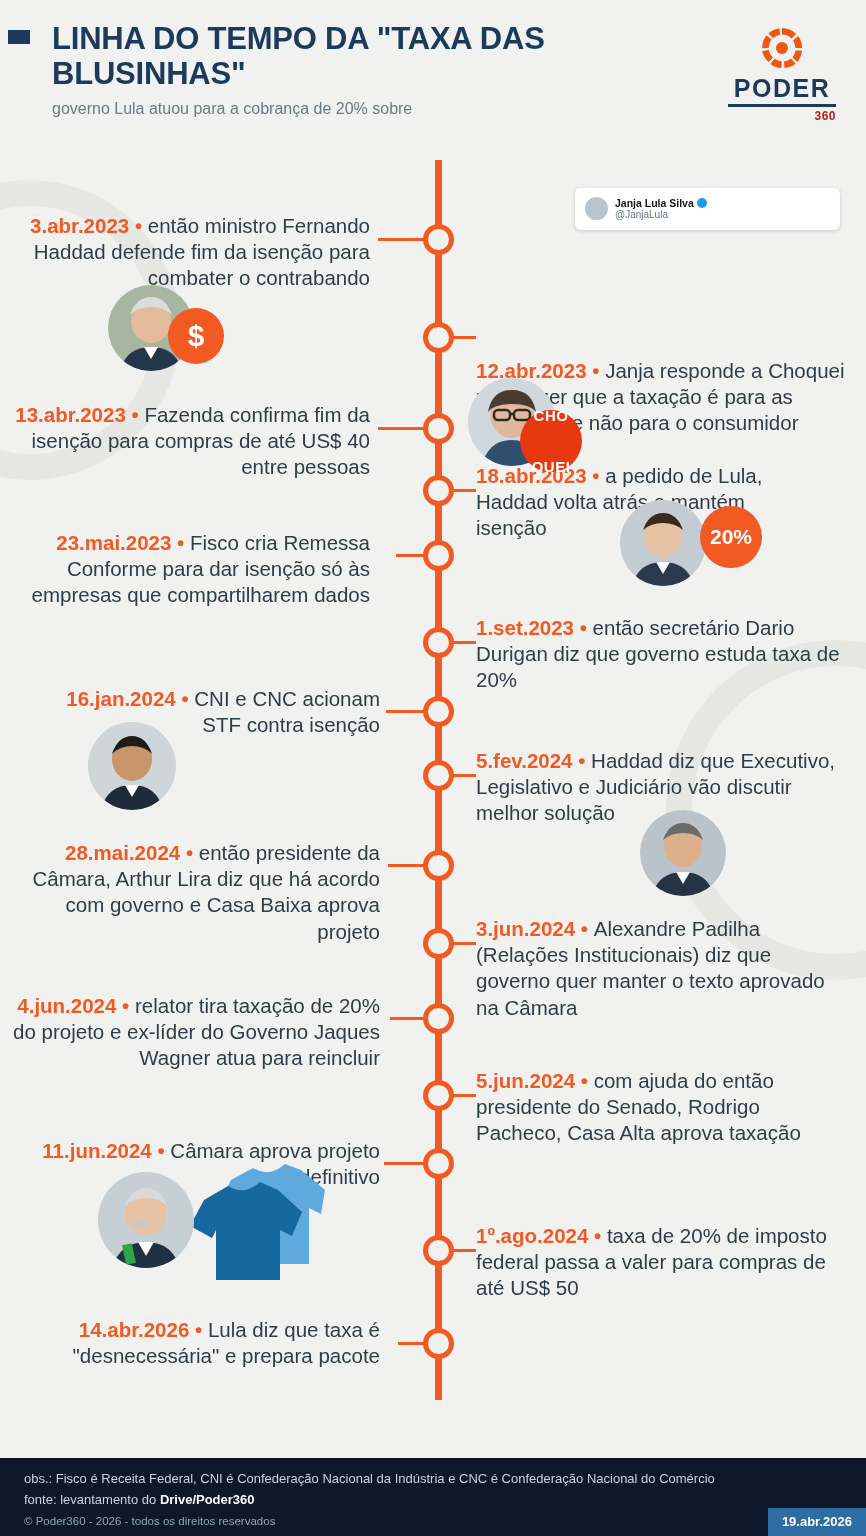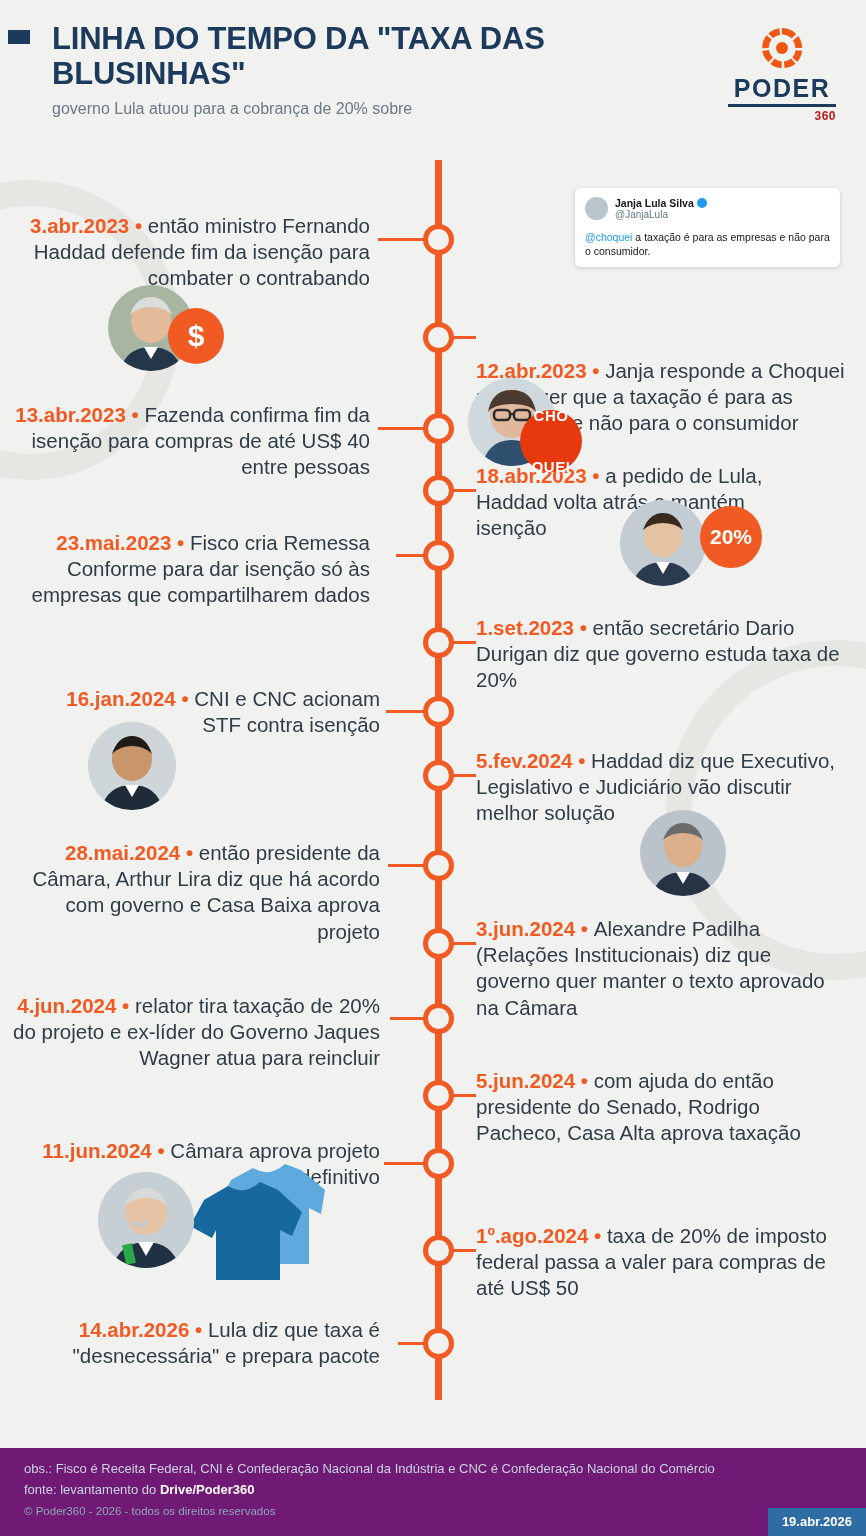--- a/index.html
+++ b/index.html
@@ -196,23 +196,23 @@
     letter-spacing: .5px;
   }
 
   
   .tshirt { position: absolute; z-index: 5; }
 
   
   .footer {
     position: absolute;
     left: 0; right: 0; bottom: 0;
-    background: #701a75;
+    background: #0f172a;
     color: #d9e2ea;
-    padding: 12px 24px 16px 24px;
+    padding: 12px 24px 6px 24px;
     font-size: 13px;
     line-height: 1.35;
     z-index: 10;
   }
   .footer .obs { color: #c8d4df; }
   .footer .fonte { margin-top: 3px; color: #c8d4df; }
   .footer .fonte b { color: #ffffff; }
   .footer .rights {
     margin-top: 6px;
     font-size: 11.5px;
@@ -377,23 +377,20 @@
     <div class="tweet-head">
       <div class="tweet-av"></div>
       <div>
         <div class="tweet-name">
           <span>Janja Lula Silva</span>
           <span class="verified"></span>
         </div>
         <div class="tweet-handle">@JanjaLula</div>
       </div>
     </div>
-    <div class="tweet-body">
-      <span class="mention">@choquei</span><span> a taxação é para as empresas e não para o consumidor.</span>
-    </div>
   </div>
 
   <div class="photo" style="left:108px; top:125px; width:86px; height:86px;">
     <svg width="86" height="86" viewBox="0 0 86 86" aria-hidden="true">
       <circle cx="43" cy="43" r="43" fill="#a8b5a1"></circle>
       <ellipse cx="43" cy="36" rx="20" ry="22" fill="#e3bb9b"></ellipse>
       <path d="M22 30 q6-18 21-18 q15 0 21 18 q-8-8-21-8 q-13 0-21 8z" fill="#dcdcdc"></path>
       <path d="M12 86 q6-24 31-24 q25 0 31 24z" fill="#24374a"></path>
       <path d="M36 62 l7 12 l7-12 z" fill="#ffffff"></path>
     </svg>

